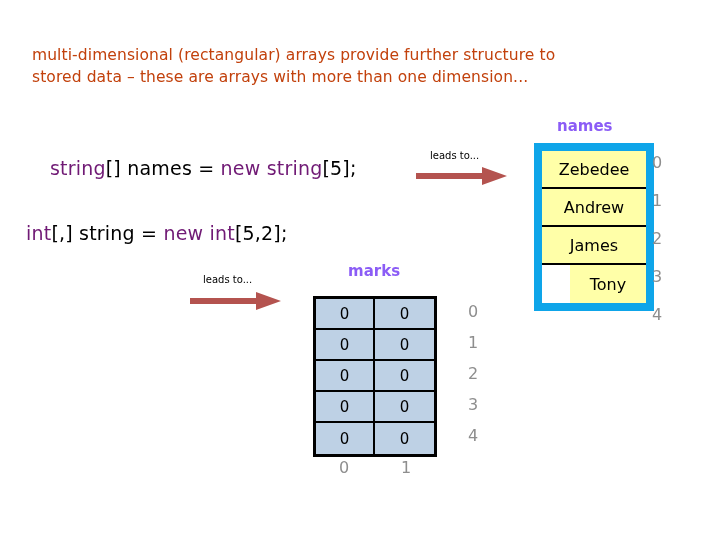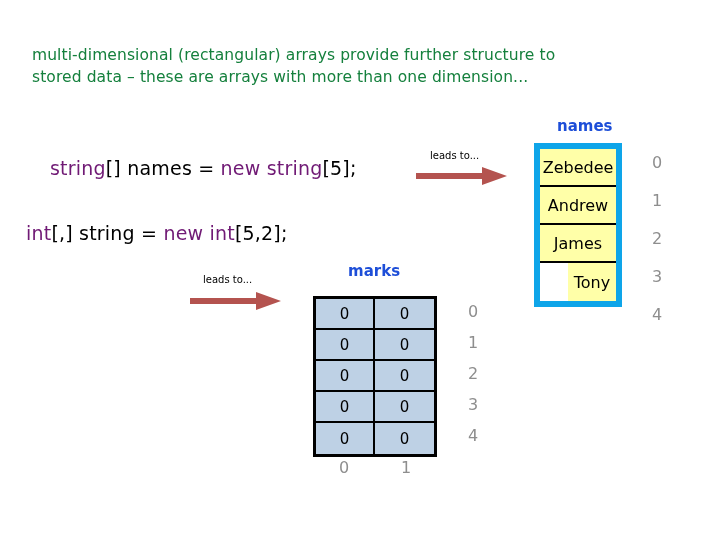--- a/index.html
+++ b/index.html
@@ -17,21 +17,21 @@
   }
 
   
   #intro {
     position: absolute;
     left: 32px;
     top: 44px;
     width: 650px;
     font-size: 15.5px;
     line-height: 22px;
-    color: #15803d;
+    color: #c2410c;
     letter-spacing: 0.1px;
   }
   #intro .line { display: block; white-space: pre; }
 
   
   .code-line {
     position: absolute;
     font-size: 19px;
     white-space: pre;
     color: #000000;
@@ -57,33 +57,33 @@
   
   .arrow { position: absolute; }
   #arrow-1 { left: 416px; top: 165px; }
   #arrow-2 { left: 190px; top: 290px; }
 
   
   .table-title {
     position: absolute;
     font-size: 15px;
     font-weight: bold;
-    color: #1d4ed8;
+    color: #8b5cf6;
     white-space: pre;
   }
   #names-title { left: 557px; top: 117px; }
   #marks-title { left: 348px; top: 262px; }
 
   
   #names-table {
     position: absolute;
     left: 534px;
     top: 143px;
-    width: 88px;
-    border: 6px solid #0ea5e9;
+    width: 120px;
+    border: 8px solid #0ea5e9;
     box-sizing: border-box;
   }
   #names-table .cell {
     height: 38px;
     background: #ffffa8;
     border-bottom: 2px solid #000000;
     box-sizing: border-box;
     display: flex;
     align-items: center;
     justify-content: center;

